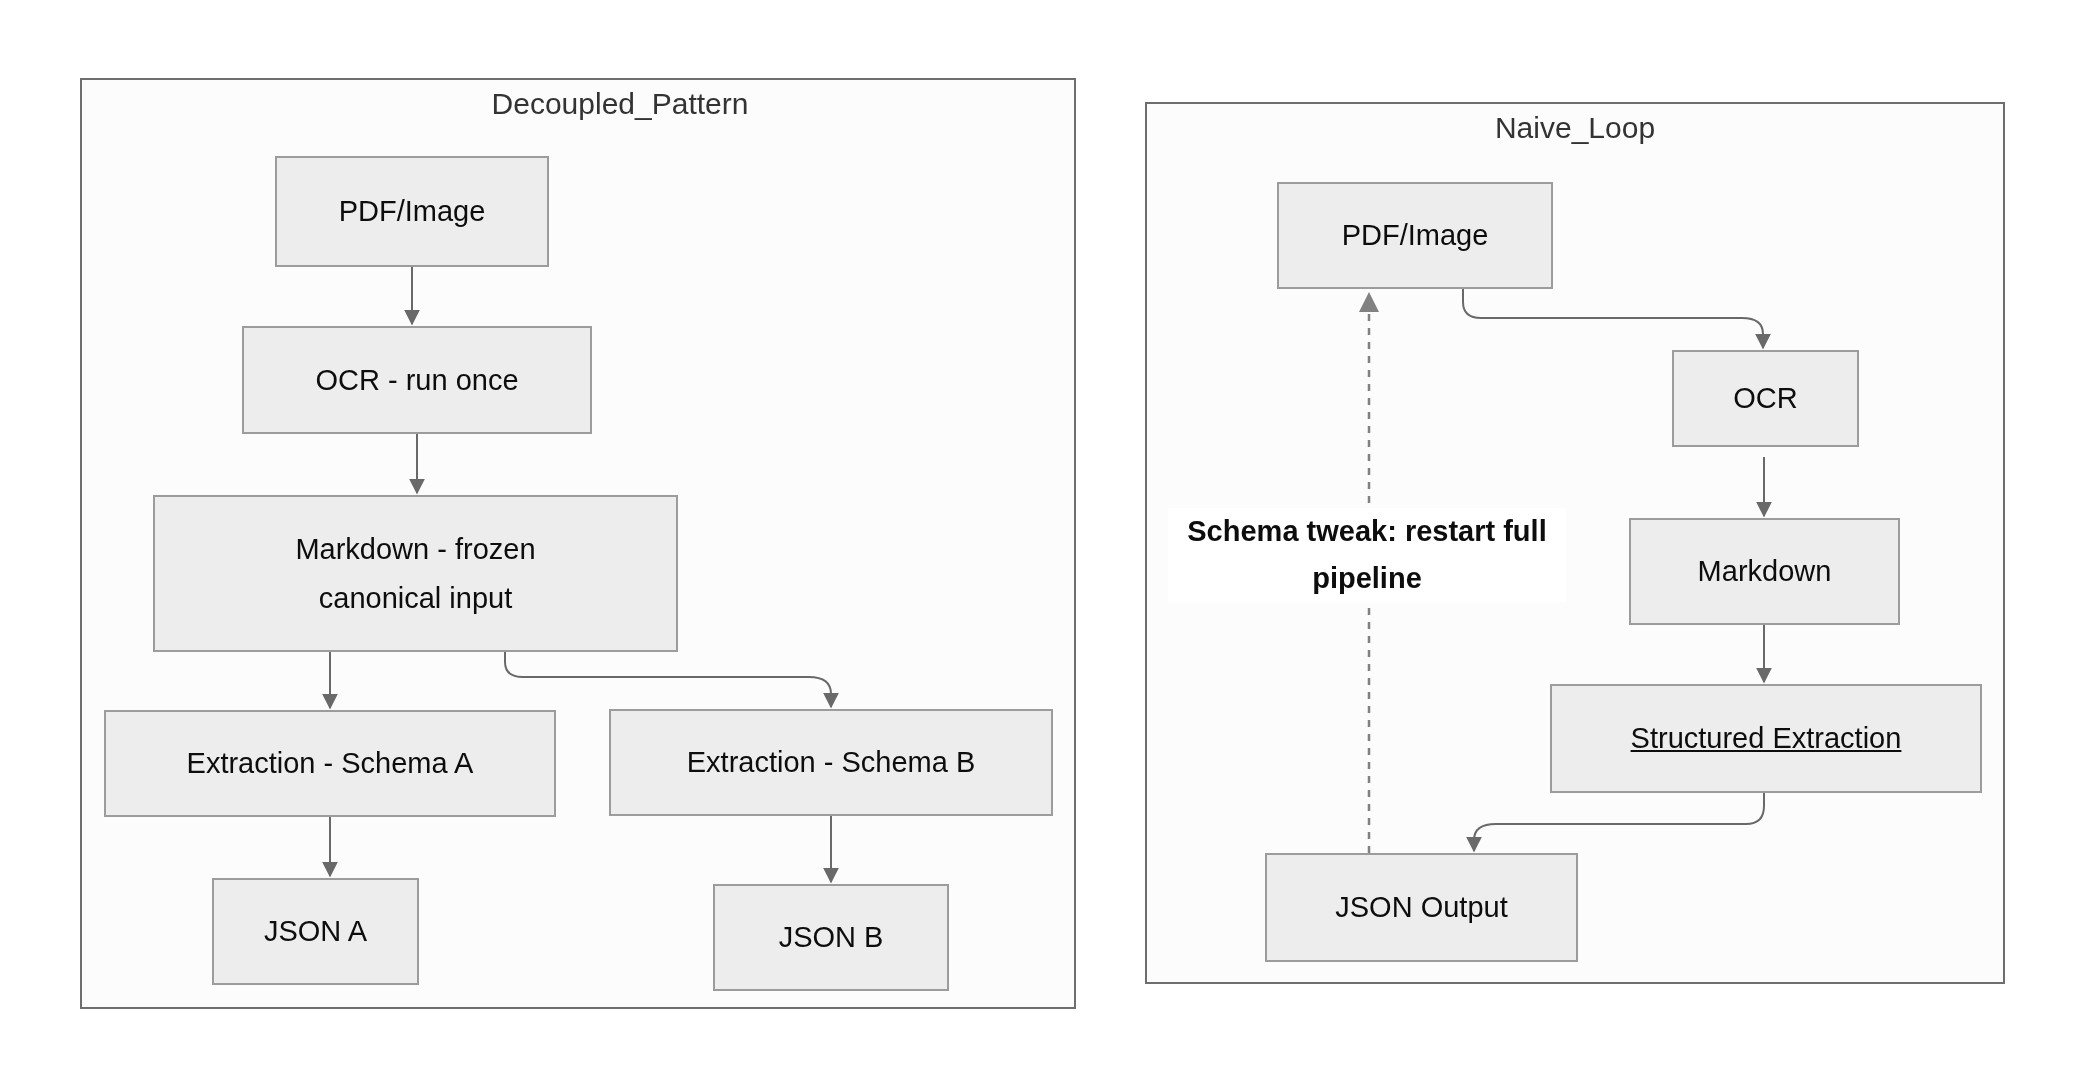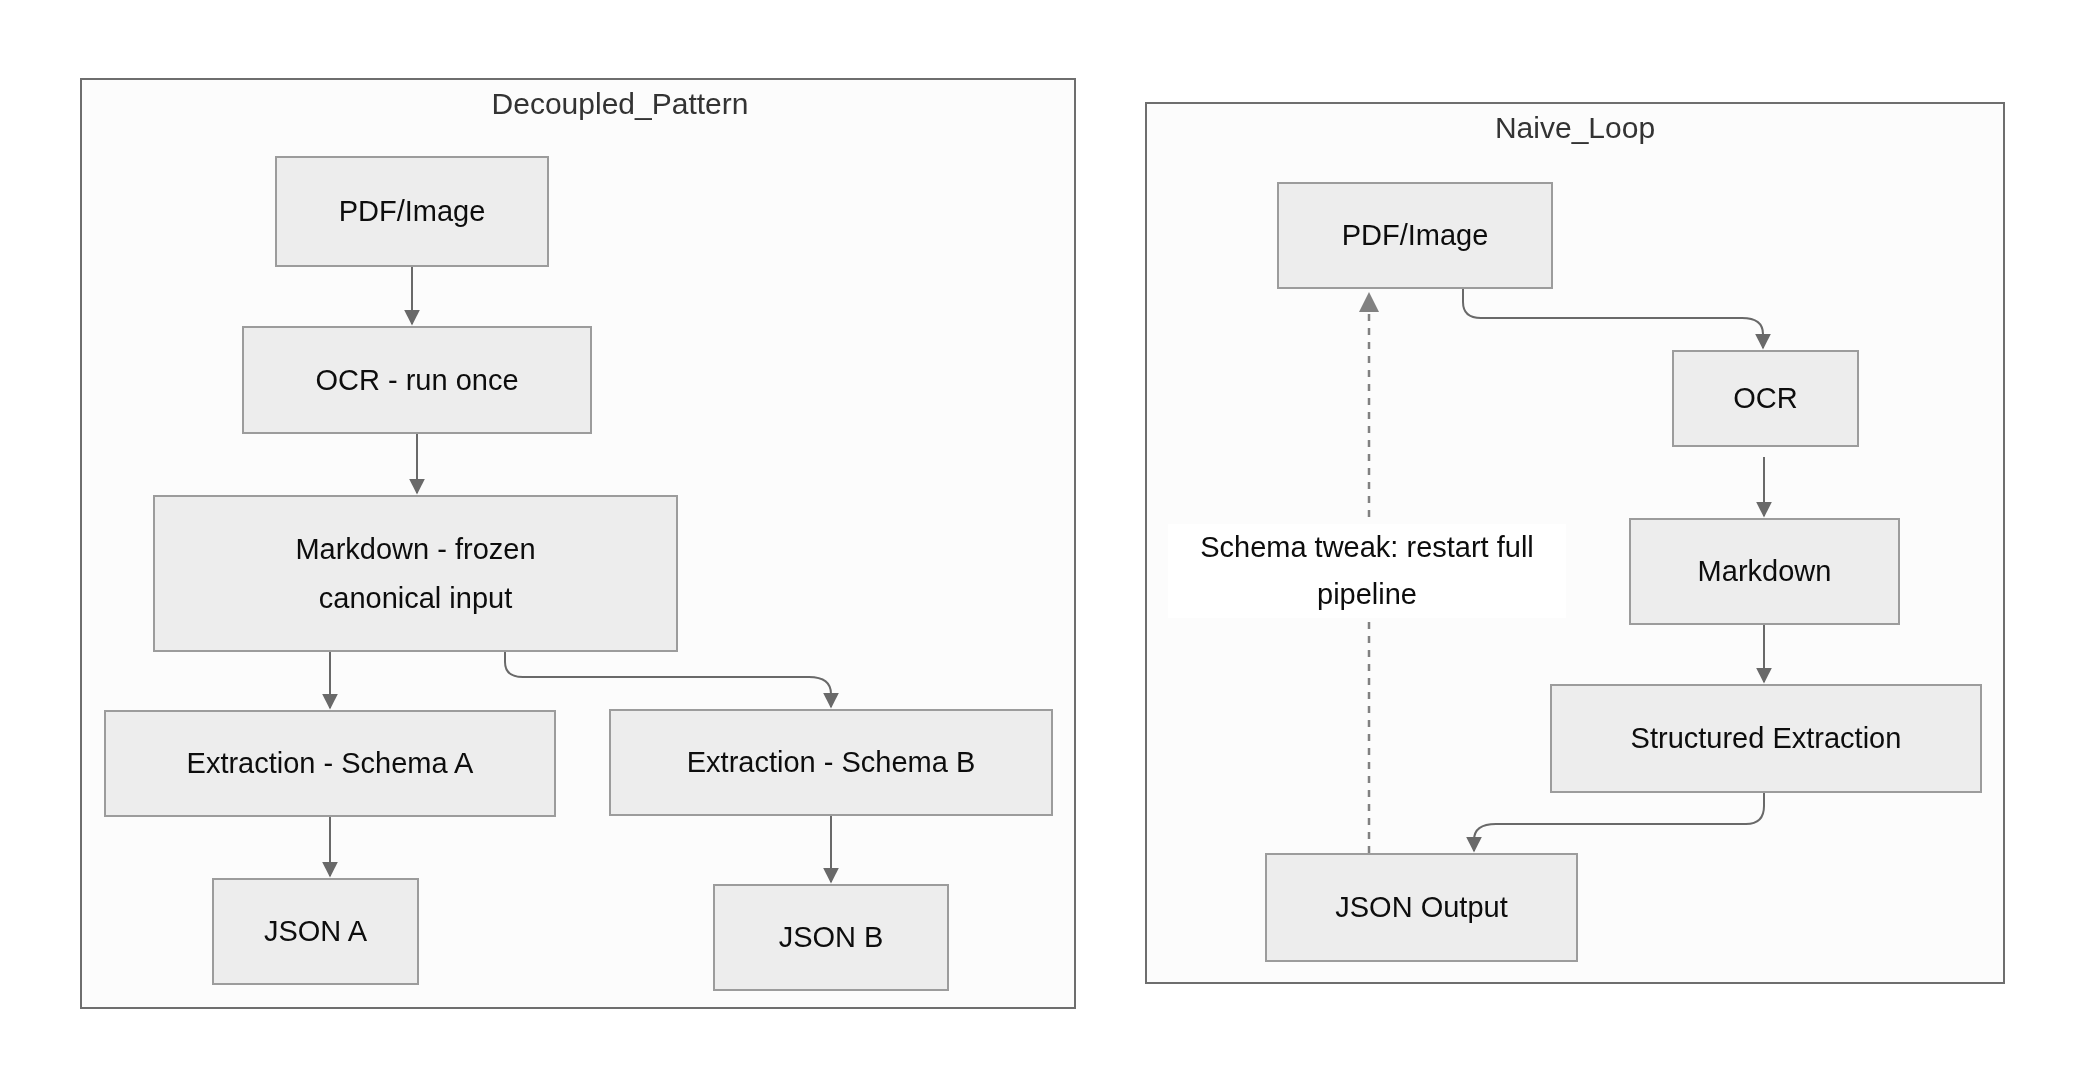--- a/index.html
+++ b/index.html
@@ -131,25 +131,25 @@
 
   <div class="node" style="left:1277px; top:182px; width:276px; height:107px;">
     <span>PDF/Image</span>
   </div>
   <div class="node" style="left:1672px; top:350px; width:187px; height:97px;">
     <span>OCR</span>
   </div>
   <div class="node" style="left:1629px; top:518px; width:271px; height:107px;">
     <span>Markdown</span>
   </div>
-  <div class="node" style="left:1550px; top:684px; width:432px; height:109px;">
+  <div class="node" style="left:1550px; top:684px; width:432px; height:109px;text-decoration:underline;">
     <span>Structured Extraction</span>
   </div>
   <div class="node" style="left:1265px; top:853px; width:313px; height:109px;">
     <span>JSON Output</span>
   </div>
 
-  <div class="edge-label" style="left:1168px; top:524px; width:398px; height:94px;">
+  <div class="edge-label" style="left:1168px; top:508px; width:398px; height:94px;font-weight:bold;">
     <span>Schema tweak: restart full</span>
     <span>pipeline</span>
   </div>
 
 </div>
 
 </body></html>

